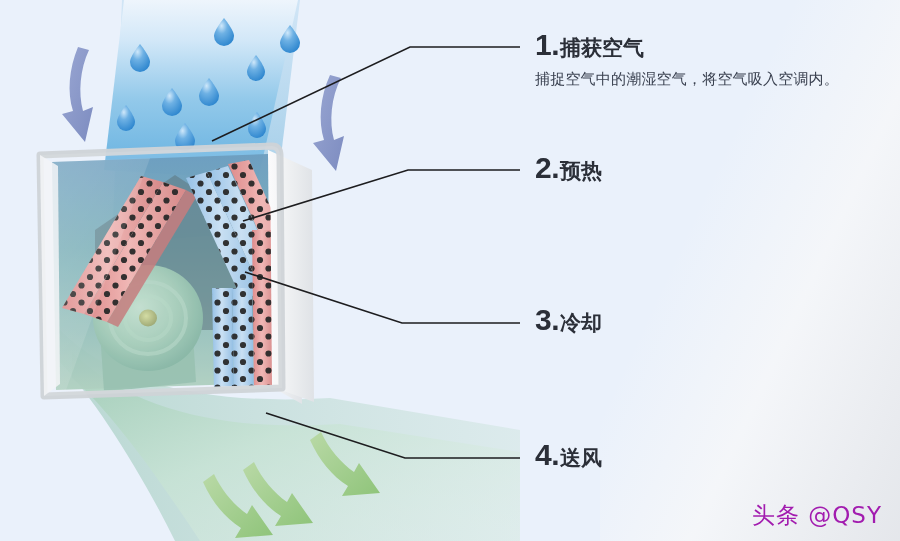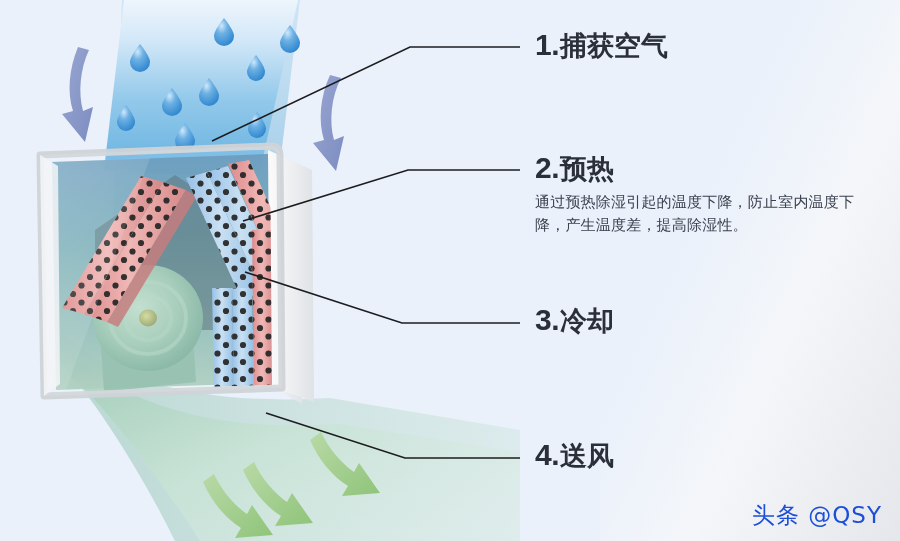--- a/index.html
+++ b/index.html
@@ -20,29 +20,29 @@
   .step{position:absolute;left:15px;width:360px;}
   .step-head{
     display:flex;align-items:baseline;gap:0px;
     color:#2b2f38;line-height:1;margin:0 0 7px 0;
   }
   .step-num{
     font-size:30px;font-weight:700;letter-spacing:-.5px;
     color:#2b2f38;
   }
   .step-title{
-    font-size:27px;font-weight:700;color:#2b2f38;margin-left:1px;
+    font-size:21px;font-weight:700;color:#2b2f38;margin-left:1px;
   }
   .step-body{
     font-size:15px;line-height:1.55;color:#3a4150;
     letter-spacing:.2px;max-width:330px;
   }
   #watermark{
     position:absolute;right:18px;bottom:10px;
-    font-size:23px;color:#1d4ed8;letter-spacing:1px;
+    font-size:23px;color:#a21caf;letter-spacing:1px;
     font-family:"DejaVu Sans",sans-serif;
     user-select:none;
   }
 </style>
 </head>
 <body>
 
 <div id="stage">
 
   <svg id="art" viewBox="0 0 520 541">
@@ -235,28 +235,28 @@
 
   <div id="bgfade"></div>
 
   <div id="steps">
 
     <div class="step" style="top:30px;">
       <div class="step-head">
         <span class="step-num">1.</span>
         <span class="step-title">捕获空气</span>
       </div>
+      <div class="step-body">捕捉空气中的潮湿空气，将空气吸入空调内。</div>
     </div>
 
     <div class="step" style="top:153px;">
       <div class="step-head">
         <span class="step-num">2.</span>
         <span class="step-title">预热</span>
       </div>
-      <div class="step-body">通过预热除湿引起的温度下降，防止室内温度下降，产生温度差，提高除湿性。</div>
     </div>
 
     <div class="step" style="top:305px;">
       <div class="step-head">
         <span class="step-num">3.</span>
         <span class="step-title">冷却</span>
       </div>
     </div>
 
     <div class="step" style="top:440px;">

